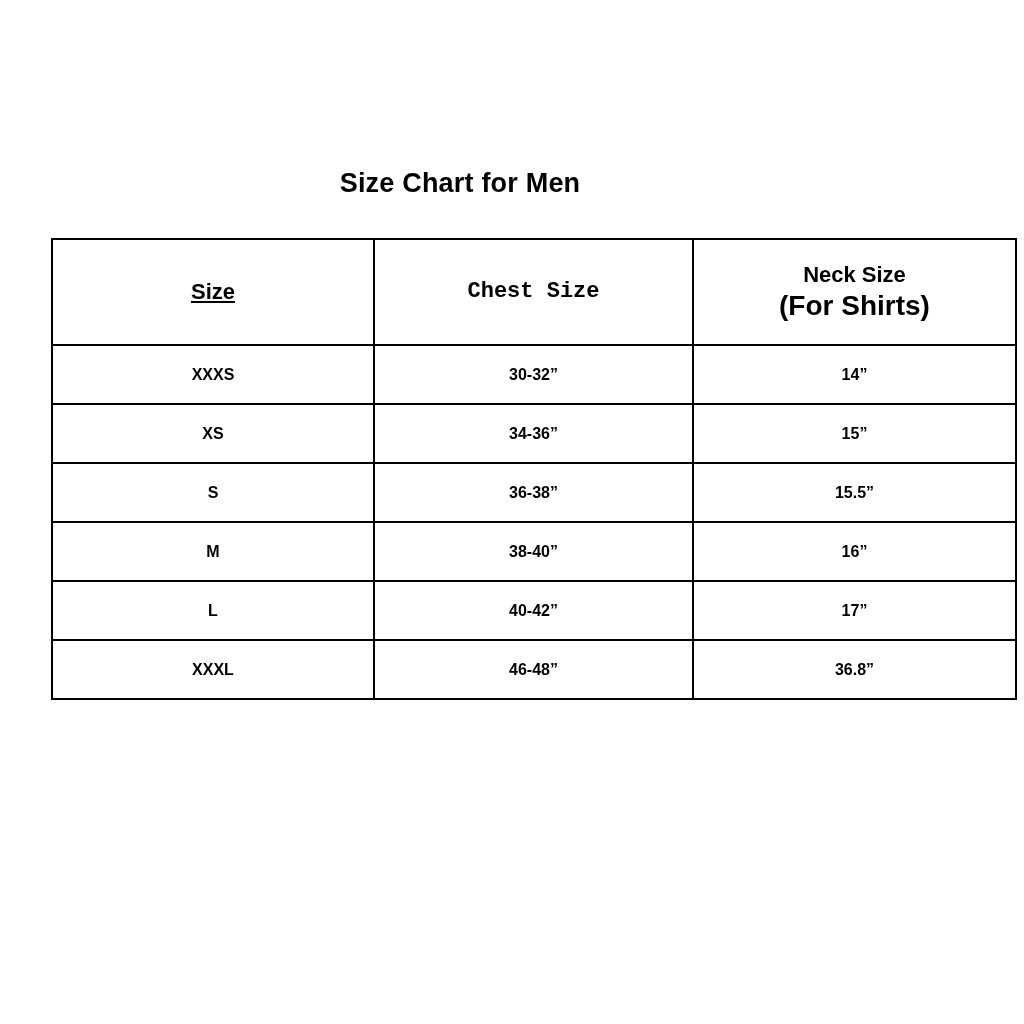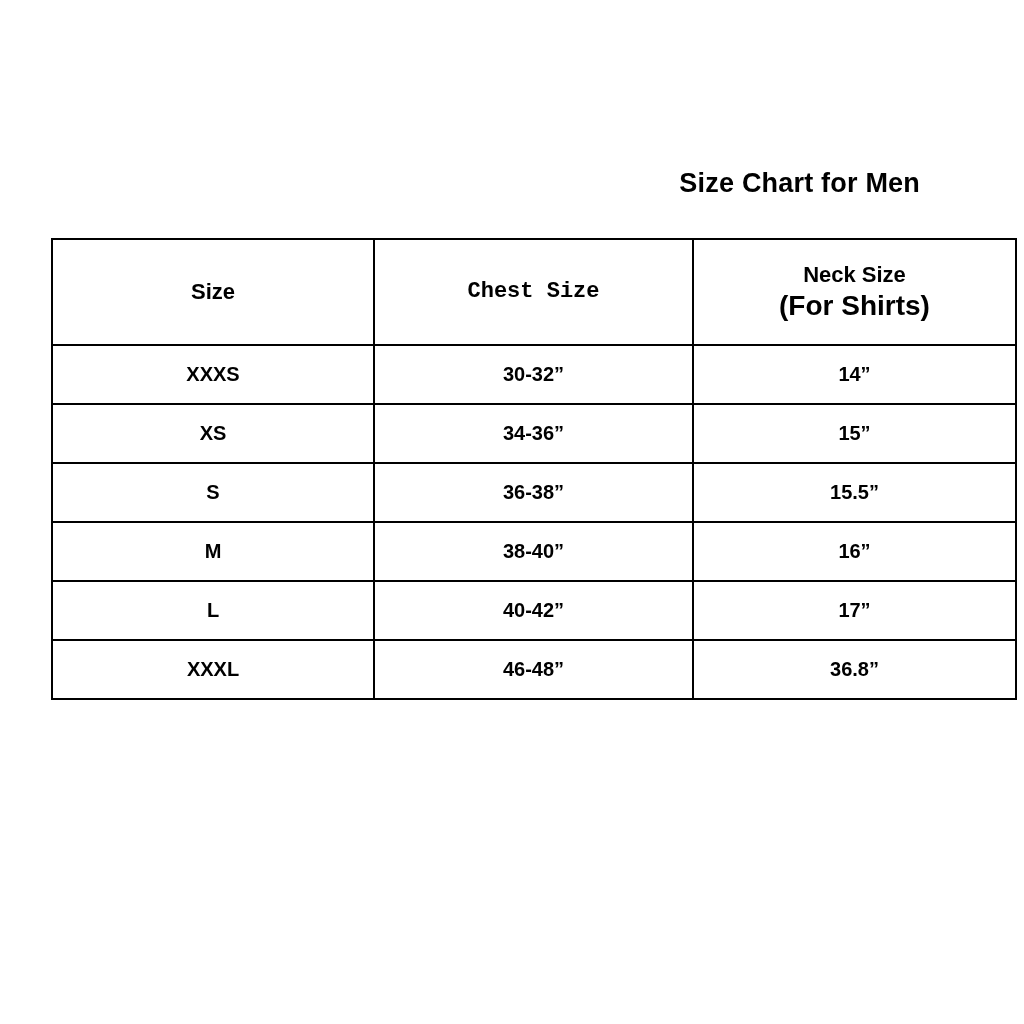--- a/index.html
+++ b/index.html
@@ -18,21 +18,21 @@
     position: relative;
     width: 1024px;
     height: 1024px;
     box-sizing: border-box;
   }
   .title {
     position: absolute;
     top: 168px;
     left: 0;
     width: 920px;
-    text-align: right;
+    text-align: center;
     font-size: 27px;
     font-weight: bold;
     letter-spacing: 0.2px;
     color: #000000;
   }
   .table-wrap {
     position: absolute;
     top: 238px;
     left: 51px;
     width: 922px;
@@ -51,24 +51,24 @@
     color: #000000;
   }
   table.size-chart thead th {
     height: 96px;
     font-size: 22px;
     line-height: 1.25;
     padding: 4px 6px;
   }
   table.size-chart tbody td {
     height: 53px;
-    font-size: 20px;
+    font-size: 16px;
     padding: 2px 2px;
   }
-  .col-size { width: 308px; }
+  .col-size { width: 308px; text-decoration: underline; }
   .col-chest { width: 305px; font-family: Liberation Mono, monospace; }
   .col-neck { width: 309px; }
   .hdr-sub {
     display: block;
     font-size: 28px;
     font-weight: bold;
   }
 </style>
 </head>
 <body>

